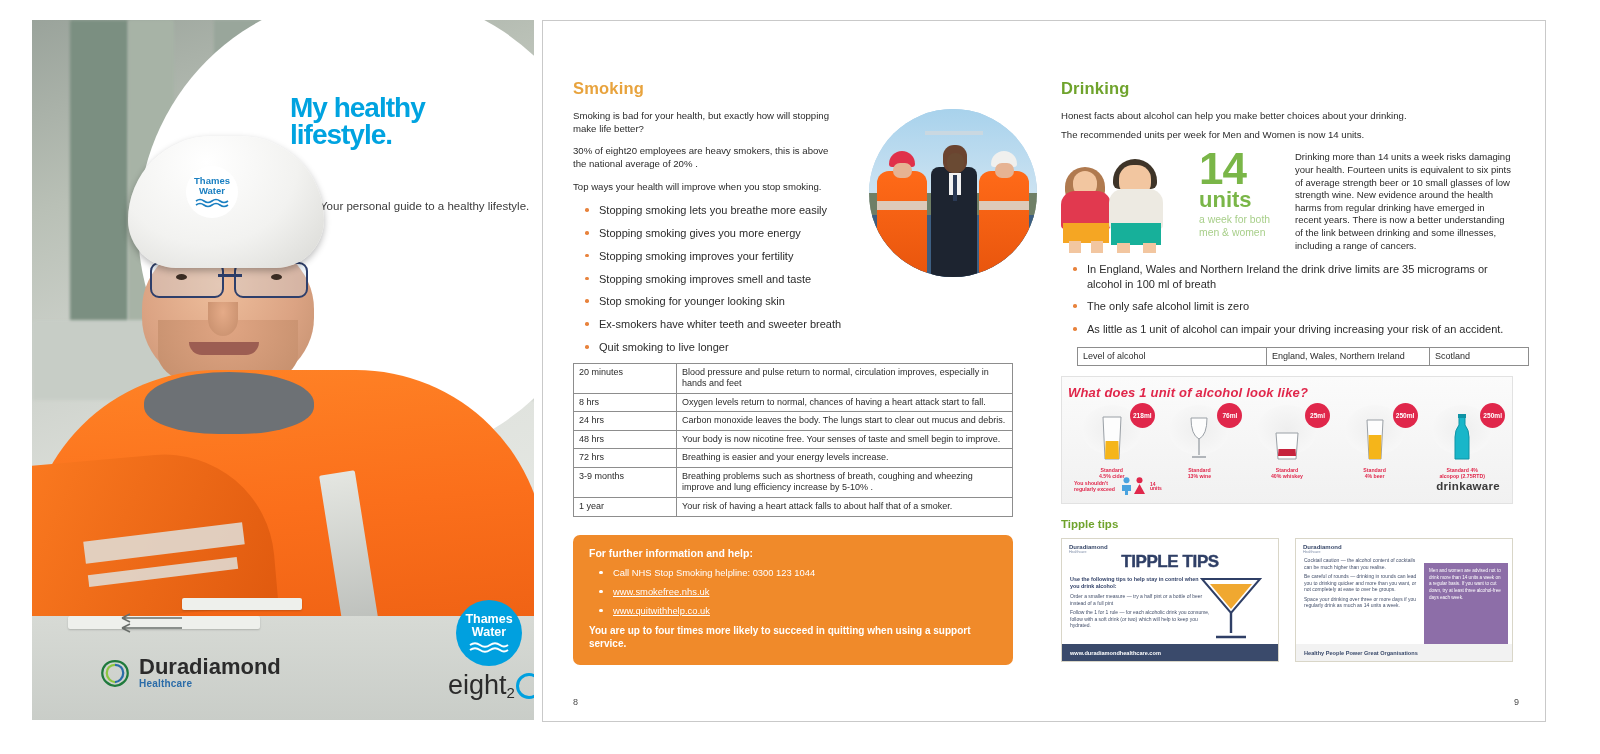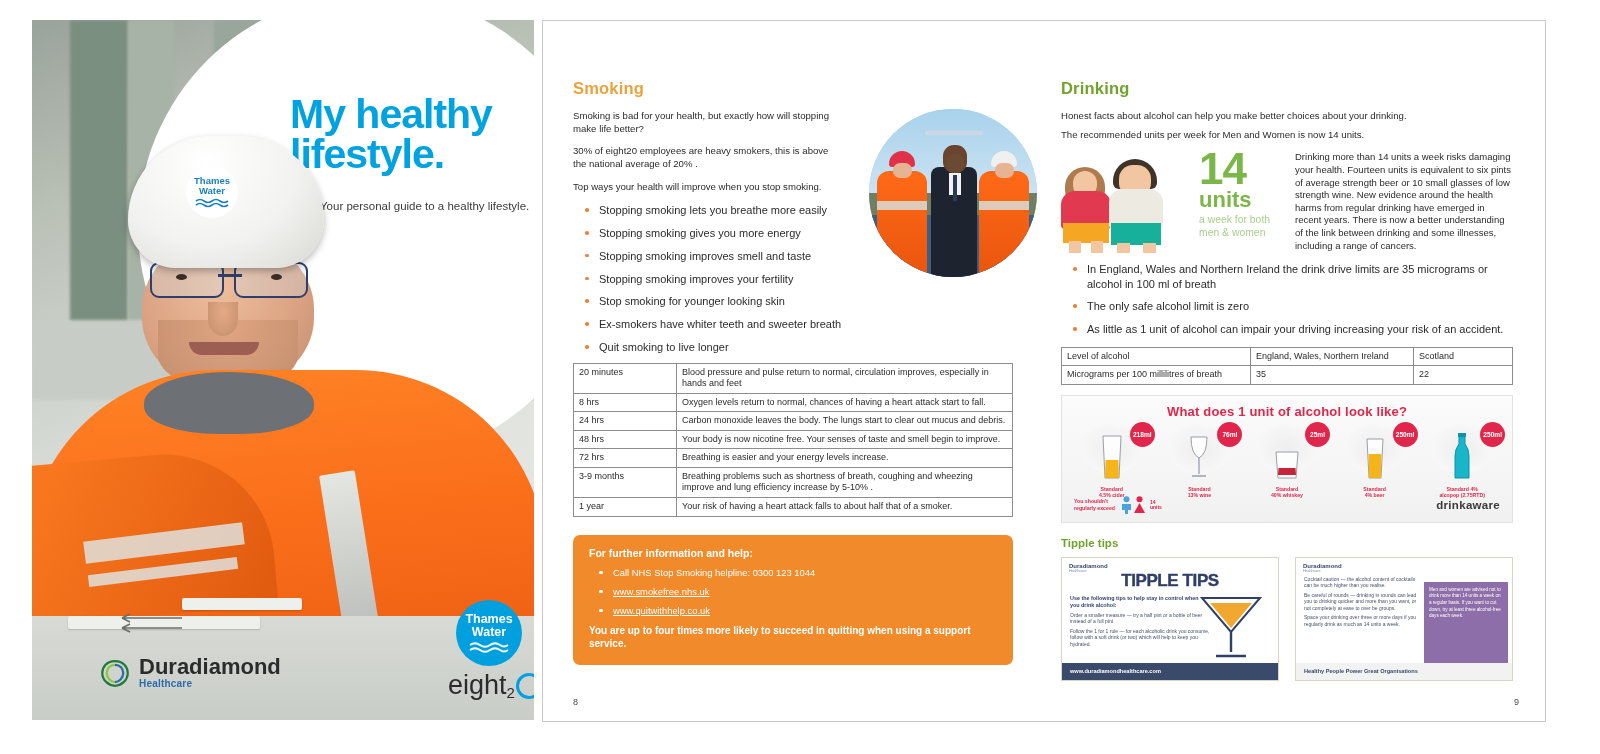--- a/index.html
+++ b/index.html
@@ -7,21 +7,21 @@
        font-family:"Liberation Sans",sans-serif;color:#231f20;}
 
   
   #cover{position:absolute;left:32px;top:20px;width:502px;height:700px;overflow:hidden;
          background:linear-gradient(160deg,#9aa39b 0%,#b9c0b6 22%,#cfd3cd 42%,#dfe2dd 60%,#eceeea 100%);}
   .photo-bg{position:absolute;inset:0;}
   .pipe{position:absolute;border-radius:2px;filter:blur(1.5px);}
   .circle-white{position:absolute;right:-74px;top:-28px;width:470px;height:470px;border-radius:50%;
                 background:#ffffff;}
   .cover-title{position:absolute;left:258px;top:74px;width:250px;
-               color:#00a3e0;font-weight:bold;font-size:41px;line-height:.98;letter-spacing:-1px;}
+               color:#00a3e0;font-weight:bold;font-size:28px;line-height:.98;letter-spacing:-1px;}
   .cover-sub{position:absolute;left:288px;top:180px;width:230px;font-size:11.5px;color:#3b3b3b;}
 
   .helmet{position:absolute;left:96px;top:116px;width:196px;height:132px;
           background:radial-gradient(ellipse at 40% 20%,#ffffff 0%,#f2f2f0 55%,#d8d8d4 100%);
           border-radius:98px 98px 56px 56px;box-shadow:0 3px 7px rgba(0,0,0,.28);}
   .helmet:after{content:"";position:absolute;left:8%;right:8%;bottom:-8px;height:24px;
           background:#5d4433;border-radius:0 0 50% 50%;z-index:-1;}
   .tw-badge{position:absolute;left:58px;top:30px;width:52px;height:52px;border-radius:50%;
             background:#fff;display:flex;flex-direction:column;align-items:center;justify-content:center;}
   .tw-badge .t{color:#1a7fc1;font-weight:bold;font-size:9.5px;line-height:1.02;text-align:center;}
@@ -103,21 +103,21 @@
 
   .units-row{display:flex;gap:10px;align-items:flex-start;margin:8px 0 6px 0;}
   .big14{color:#7ab648;font-size:44px;font-weight:bold;line-height:.82;letter-spacing:-1px;}
   .unitstxt{color:#7ab648;font-size:22px;font-weight:bold;line-height:1;margin-top:2px;}
   .unitsml{color:#a8cf8a;font-size:10.4px;line-height:1.18;margin-top:3px;}
   .units-para{font-size:9.5px;line-height:1.33;color:#2b2b2b;flex:1;}
 
   
   .drinkaware{margin-top:10px;background:linear-gradient(180deg,#fbfbfb,#f1f1f1);
               border:1px solid #e2e2e2;padding:8px 6px 6px 6px;position:relative;height:112px;}
-  .da-title{text-align:center;color:#e0274b;font-weight:bold;font-size:13px;letter-spacing:.2px;}
+  .da-title{color:#e0274b;font-weight:bold;font-size:13px;letter-spacing:.2px;font-style:italic;}
   .da-row{display:flex;justify-content:space-around;align-items:flex-end;margin-top:5px;height:56px;}
   .da-item{position:relative;width:74px;text-align:center;}
   .da-oval{position:absolute;left:50%;top:-4px;transform:translateX(-50%);width:60px;height:50px;
            border-radius:50%;background:radial-gradient(ellipse,#eeeeee 0%,#f7f7f7 70%,#fbfbfb 100%);}
   .da-badge{position:absolute;right:-6px;top:-6px;width:25px;height:25px;border-radius:50%;
             background:#e0274b;color:#fff;font-size:6.6px;font-weight:bold;
             display:flex;align-items:center;justify-content:center;z-index:3;}
   .da-cap{position:absolute;left:0;right:0;top:58px;color:#e0274b;font-size:5.2px;font-weight:bold;
           line-height:1.2;}
   .glassbox{position:relative;height:52px;display:flex;align-items:flex-end;justify-content:center;z-index:2;}
@@ -243,22 +243,22 @@
 <div id="spread">
 
   <div class="col" id="col-left" style="top:58px;">
     <h2 class="sec smoking">Smoking</h2>
     <p class="body" style="width:270px;">Smoking is bad for your health, but  exactly how will stopping make life better?</p>
     <p class="body" style="width:270px;">30% of eight20 employees are heavy smokers, this is above the national average of 20% .</p>
     <p class="body">Top ways your health will improve when you stop smoking.</p>
     <ul class="bl">
       <li>Stopping smoking lets you breathe more easily</li>
       <li>Stopping smoking gives you more energy</li>
+      <li>Stopping smoking improves your fertility</li>
       <li>Stopping smoking improves smell and taste</li>
-      <li>Stopping smoking improves your fertility</li>
       <li>Stop smoking for younger looking skin</li>
       <li>Ex-smokers have whiter teeth and sweeter breath</li>
       <li>Quit smoking to live longer</li>
     </ul>
 
     <div class="crew-photo">
       <div class="cp" style="left:0;top:0;width:168px;height:92px;background:linear-gradient(180deg,#a8d2ec,#cfe4f2);"></div>
       <div class="cp" style="left:0;top:84px;width:168px;height:28px;background:#6f7f66;"></div>
       <div class="cp" style="left:0;top:106px;width:168px;height:62px;background:#3d5f82;"></div>
       <div class="cp cp-worker" style="left:8px;top:62px;width:50px;height:106px;background:linear-gradient(180deg,#ff6a18,#e8550d);"></div>
@@ -353,31 +353,26 @@
       </div>
       <div class="units-para">Drinking more than 14 units a week risks damaging your health. Fourteen units is equivalent to six pints of average strength beer or 10 small glasses of low strength wine. New evidence around the health harms from regular drinking have emerged in recent years. There is now a better understanding of the link between drinking and some illnesses, including a range of cancers.</div>
     </div>
 
     <ul class="bl" style="margin-top:10px;">
       <li>In England, Wales and Northern Ireland the drink drive limits are 35 micrograms or alcohol in 100 ml of breath</li>
       <li>The only safe alcohol limit is zero</li>
       <li>As little as 1 unit of alcohol can impair your driving increasing your risk of an accident.</li>
     </ul>
 
-    <table class="tbl" style="margin-top:10px;">
+    <table class="tbl" style="margin-top:10px;margin-left:16px;">
       <tbody>
           <tr>
         <td style="width:178px;">Level of alcohol</td>
         <td style="width:152px;">England, Wales, Northern Ireland</td>
         <td>Scotland</td>
-      </tr>
-      <tr>
-        <td>Micrograms per 100 millilitres of breath</td>
-        <td>35</td>
-        <td>22</td>
       </tr>
     </tbody>
       </table>
 
     <div class="drinkaware">
       <div class="da-title">What does 1 unit of alcohol look like?</div>
       <div class="da-row">
         <div class="da-item">
           <div class="da-oval"></div>
           <div class="da-badge">218ml</div>

